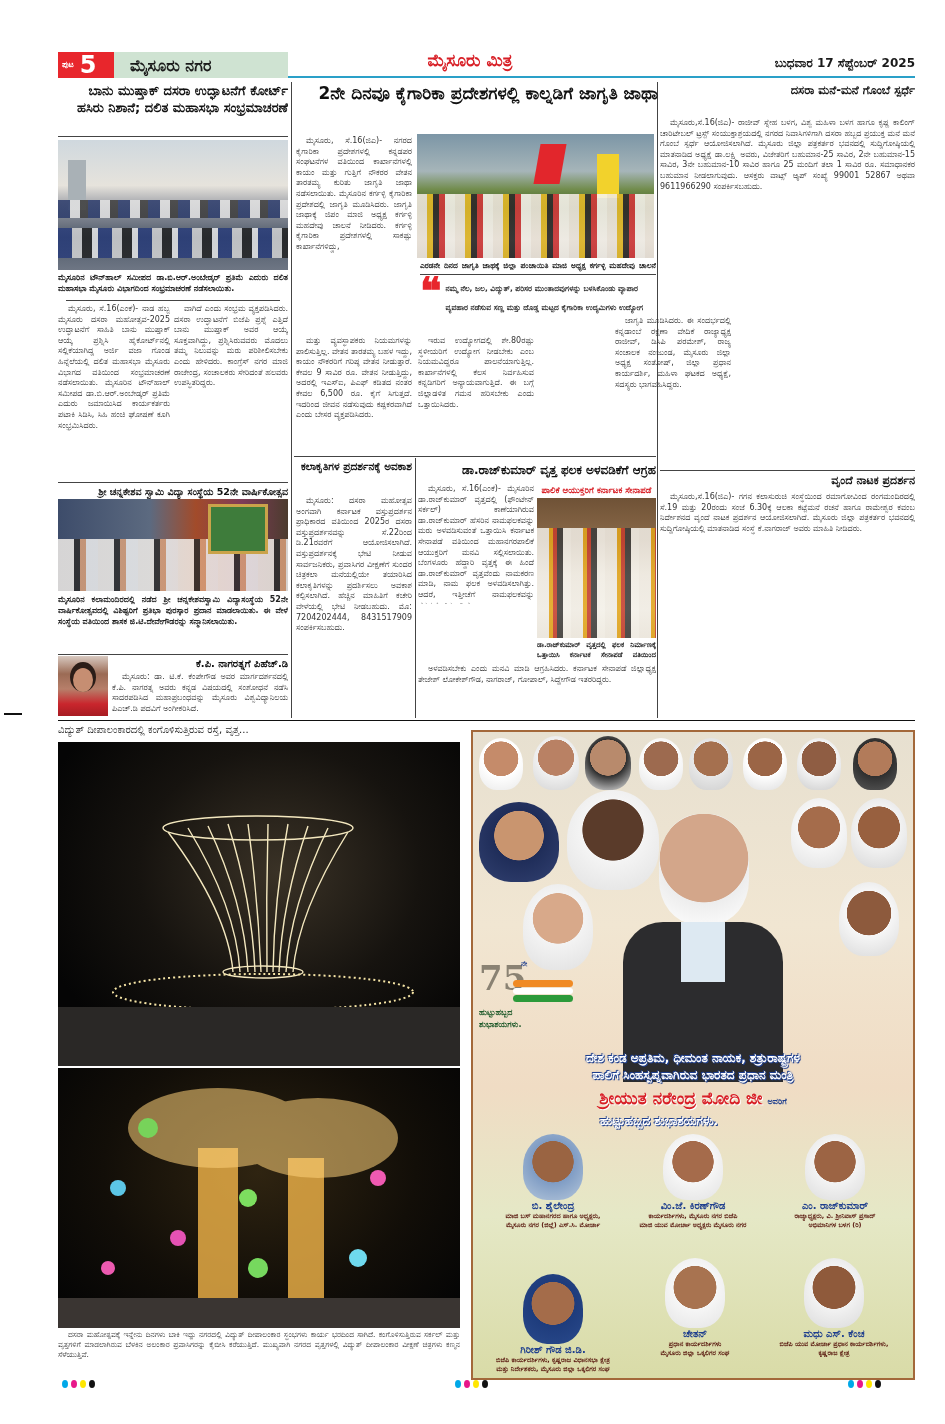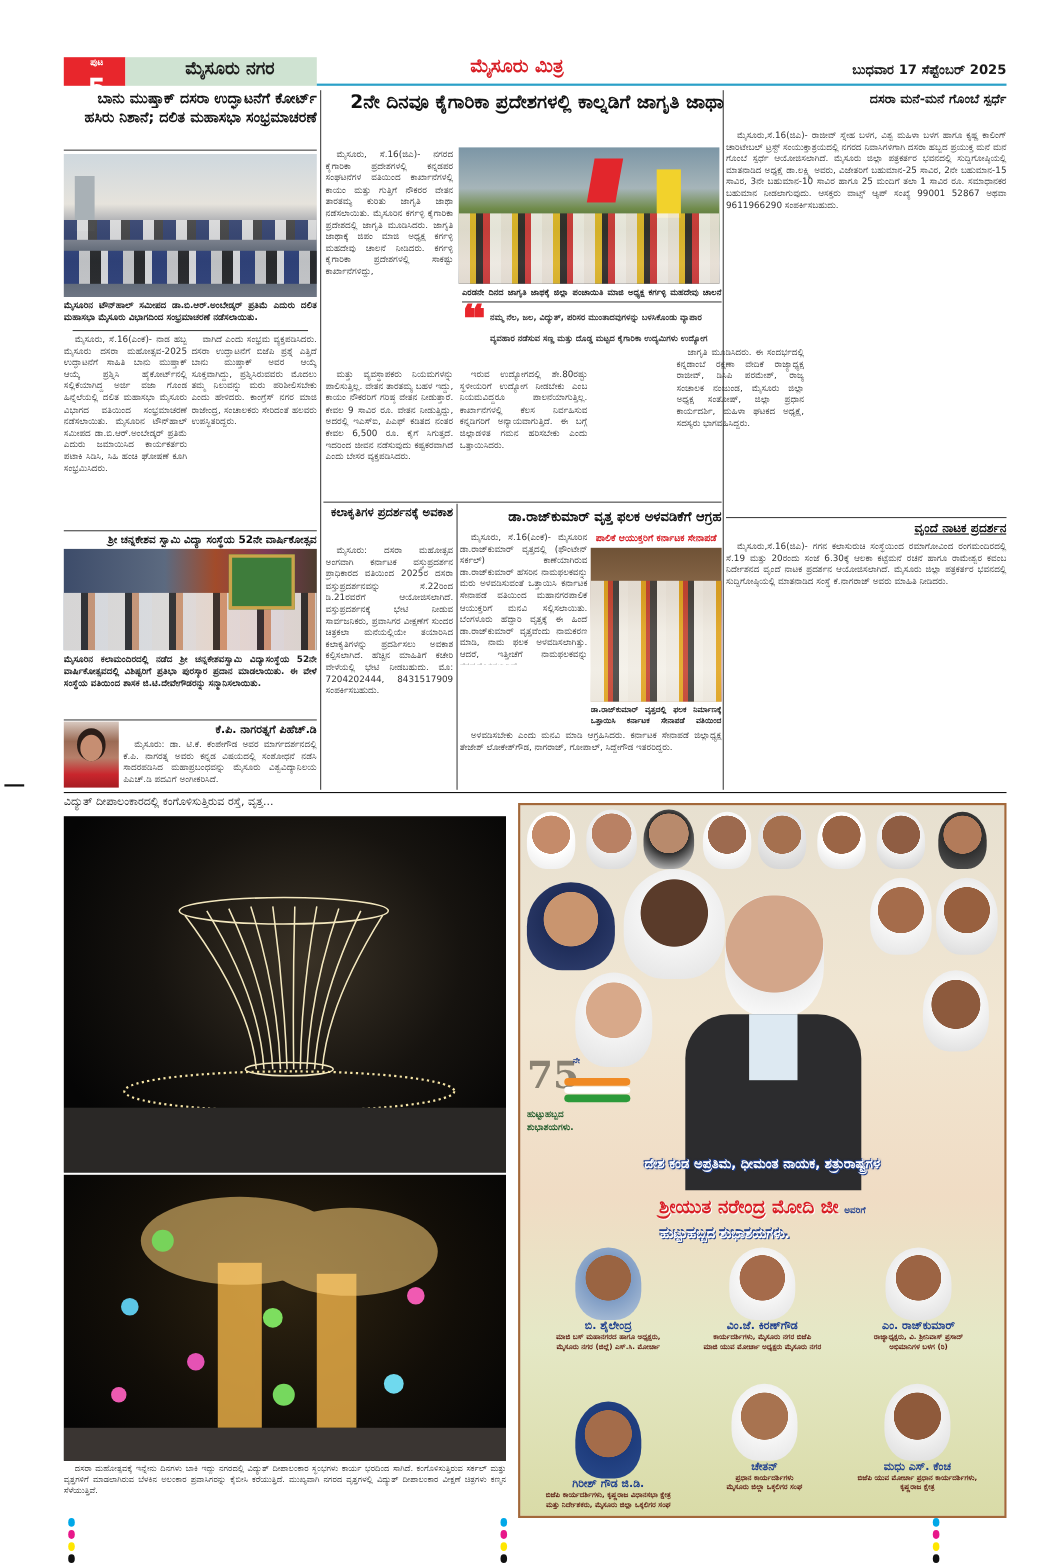--- a/index.html
+++ b/index.html
@@ -1,17 +1,17 @@
 <!DOCTYPE html>
 <html><head>
 <meta charset="utf-8">
 <style>
   * { box-sizing: border-box; margin: 0; padding: 0; }
   body { width: 945px; height: 1424px; background: #ffffff; font-family: "DejaVu Sans", sans-serif; color: #1a1a1a; position: relative; overflow: hidden; }
-  .abs { position: absolute; flex-direction: column; }
+  .abs { position: absolute; }
   
   .page-tag { left: 58px; top: 52px; width: 56px; height: 26px; background: #e8262c; color: #fff; display:flex; align-items:center; gap:6px; padding-left:4px; }
   .page-tag .small { font-size: 8px; font-weight: bold; }
   .page-tag .num { font-size: 24px; font-weight: bold; line-height: 1; }
   .section-name { left: 114px; top: 52px; width: 174px; height: 26px; background: #cfe3d2; font-size: 16px; font-weight: bold; display:flex; align-items:center; padding-left: 16px; }
   .masthead-logo { left: 380px; top: 50px; width: 180px; text-align: center; font-size: 17px; font-weight: bold; color: #d81f26; font-family: "DejaVu Serif", serif; }
   .dateline { left: 700px; top: 56px; width: 215px; text-align: right; font-size: 12px; font-weight: bold; }
   .rule-blue { left: 288px; top: 76px; width: 627px; height: 2px; background: #2aa0c8; }
   
   .col { position:absolute; overflow:hidden; }
@@ -143,21 +143,21 @@
   </div>
 
 <div class="col" style="left:660px;top:82px;width:255px;height:34px;">
   <div class="headline" style="font-size:11.5px;line-height:16px;">ದಸರಾ ಮನೆ-ಮನೆ ಗೊಂಬೆ ಸ್ಪರ್ಧೆ</div>
 </div>
 <div class="col body-text" style="left:660px;top:118px;width:255px;height:348px;">
     <p>ಮೈಸೂರು,ಸೆ.16(ಜಿಎ)- ರಾಜೀವ್ ಸ್ನೇಹ ಬಳಗ, ವಿಶ್ವ ಮಹಿಳಾ ಬಳಗ ಹಾಗೂ ಕೃಷ್ಣ ಕಾಲಿಂಗ್ ಚಾರಿಟೇಬಲ್ ಟ್ರಸ್ಟ್ ಸಂಯುಕ್ತಾಶ್ರಯದಲ್ಲಿ ನಗರದ ನಿವಾಸಿಗಳಿಗಾಗಿ ದಸರಾ ಹಬ್ಬದ ಪ್ರಯುಕ್ತ ಮನೆ ಮನೆ ಗೊಂಬೆ ಸ್ಪರ್ಧೆ ಆಯೋಜಿಸಲಾಗಿದೆ. ಮೈಸೂರು ಜಿಲ್ಲಾ ಪತ್ರಕರ್ತರ ಭವನದಲ್ಲಿ ಸುದ್ದಿಗೋಷ್ಠಿಯಲ್ಲಿ ಮಾತನಾಡಿದ ಅಧ್ಯಕ್ಷೆ ಡಾ.ಲಕ್ಷ್ಮಿ ಅವರು, ವಿಜೇತರಿಗೆ ಬಹುಮಾನ-25 ಸಾವಿರ, 2ನೇ ಬಹುಮಾನ-15 ಸಾವಿರ, 3ನೇ ಬಹುಮಾನ-10 ಸಾವಿರ ಹಾಗೂ 25 ಮಂದಿಗೆ ತಲಾ 1 ಸಾವಿರ ರೂ. ಸಮಾಧಾನಕರ ಬಹುಮಾನ ನೀಡಲಾಗುವುದು. ಆಸಕ್ತರು ವಾಟ್ಸ್ ಆ್ಯಪ್ ಸಂಖ್ಯೆ 99001 52867 ಅಥವಾ 9611966290 ಸಂಪರ್ಕಿಸಬಹುದು.</p>
   </div>
 <div class="hrule" style="left:660px;top:470px;width:255px;"></div>
 <div class="col" style="left:660px;top:472px;width:255px;height:18px;">
-  <div class="headline" style="font-size:11px;line-height:18px;text-decoration:underline;">ವೃಂದೆ ನಾಟಕ ಪ್ರದರ್ಶನ</div>
+  <div class="headline" style="font-size:11px;line-height:18px;">ವೃಂದೆ ನಾಟಕ ಪ್ರದರ್ಶನ</div>
 </div>
 <div class="col body-text" style="left:660px;top:492px;width:255px;height:226px;">
     <p>ಮೈಸೂರು,ಸೆ.16(ಜಿಎ)- ಗಗನ ಕಲಾಸುರುಚಿ ಸಂಸ್ಥೆಯಿಂದ ರಮಾಗೋವಿಂದ ರಂಗಮಂದಿರದಲ್ಲಿ ಸೆ.19 ಮತ್ತು 20ರಂದು ಸಂಜೆ 6.30ಕ್ಕೆ ಆಲಕಾ ಕಟ್ಟೆಮನೆ ರಚನೆ ಹಾಗೂ ರಾಮೇಶ್ವರ ಕವಂಬ ನಿರ್ದೇಶನದ ವೃಂದೆ ನಾಟಕ ಪ್ರದರ್ಶನ ಆಯೋಜಿಸಲಾಗಿದೆ. ಮೈಸೂರು ಜಿಲ್ಲಾ ಪತ್ರಕರ್ತರ ಭವನದಲ್ಲಿ ಸುದ್ದಿಗೋಷ್ಠಿಯಲ್ಲಿ ಮಾತನಾಡಿದ ಸಂಸ್ಥೆ ಕೆ.ನಾಗರಾಜ್ ಅವರು ಮಾಹಿತಿ ನೀಡಿದರು.</p>
   </div>
 
 <div class="hrule" style="left:58px;top:720px;width:857px;background:#111;"></div>
 <div class="col" style="left:58px;top:722px;width:410px;height:16px;">
   <div style="font-size:10px;font-weight:normal;line-height:16px;">ವಿದ್ಯುತ್ ದೀಪಾಲಂಕಾರದಲ್ಲಿ ಕಂಗೊಳಿಸುತ್ತಿರುವ ರಸ್ತೆ, ವೃತ್ತ...</div>
 </div>
 <div class="photo" style="left:58px;top:742px;width:402px;height:324px;background:radial-gradient(ellipse at 55% 40%,#3a3226 0%,#16130f 45%,#050505 80%);">
@@ -238,20 +238,21 @@
     <span style="position:absolute;left:42px;top:2px;font-size:7px;font-weight:bold;color:#1f3f8e;">ನೇ</span>
     <div style="position:absolute;left:34px;top:22px;width:60px;height:7px;background:#f08a24;border-radius:4px;"></div>
     <div style="position:absolute;left:34px;top:30px;width:60px;height:6px;background:#ffffff;border-radius:4px;"></div>
     <div style="position:absolute;left:34px;top:37px;width:60px;height:7px;background:#2c9a3a;border-radius:4px;"></div>
     <div style="position:absolute;left:0;top:50px;font-size:8px;font-weight:bold;color:#1f5a2a;">ಹುಟ್ಟುಹಬ್ಬದ</div>
     <div style="position:absolute;left:0;top:62px;font-size:8px;font-weight:bold;color:#1f5a2a;">ಶುಭಾಶಯಗಳು.</div>
   </div>
 
   <div style="position:absolute;left:0;top:318px;width:440px;text-align:center;font-size:12px;font-weight:bold;color:#ffffff;text-shadow:0 0 2px #1f3f8e,1px 1px 0 #1f3f8e,-1px -1px 0 #1f3f8e;line-height:17px;">
     <div>ದೇಶ ಕಂಡ ಅಪ್ರತಿಮ, ಧೀಮಂತ ನಾಯಕ, ಶತ್ರುರಾಷ್ಟ್ರಗಳ</div>
+    <div>ಪಾಲಿಗೆ ಸಿಂಹಸ್ವಪ್ನವಾಗಿರುವ ಭಾರತದ ಪ್ರಧಾನ ಮಂತ್ರಿ</div>
   </div>
   <div style="position:absolute;left:0;top:356px;width:440px;text-align:center;">
     <span style="font-size:17px;font-weight:bold;color:#d81f26;text-shadow:1px 1px 0 #fff;">ಶ್ರೀಯುತ ನರೇಂದ್ರ ಮೋದಿ ಜೀ</span>
     <span style="font-size:8px;font-weight:bold;color:#1f3f8e;">ಅವರಿಗೆ</span>
   </div>
   <div style="position:absolute;left:0;top:382px;width:372px;text-align:center;font-size:12px;font-weight:bold;color:#ffffff;text-shadow:1px 1px 0 #1f3f8e,-1px -1px 0 #1f3f8e;">ಹುಟ್ಟುಹಬ್ಬದ ಶುಭಾಶಯಗಳು.</div>
 
   <div style="position:absolute;left:0;top:402px;width:440px;height:120px;">
     <div style="position:absolute;left:10px;top:0;width:140px;">
       <div class="face" style="position:relative;margin:0 auto;width:60px;height:66px;background:radial-gradient(circle at 50% 42%,#9a6442 0 42%,#7f9cc4 43%,#b5c7db 100%);"></div>

